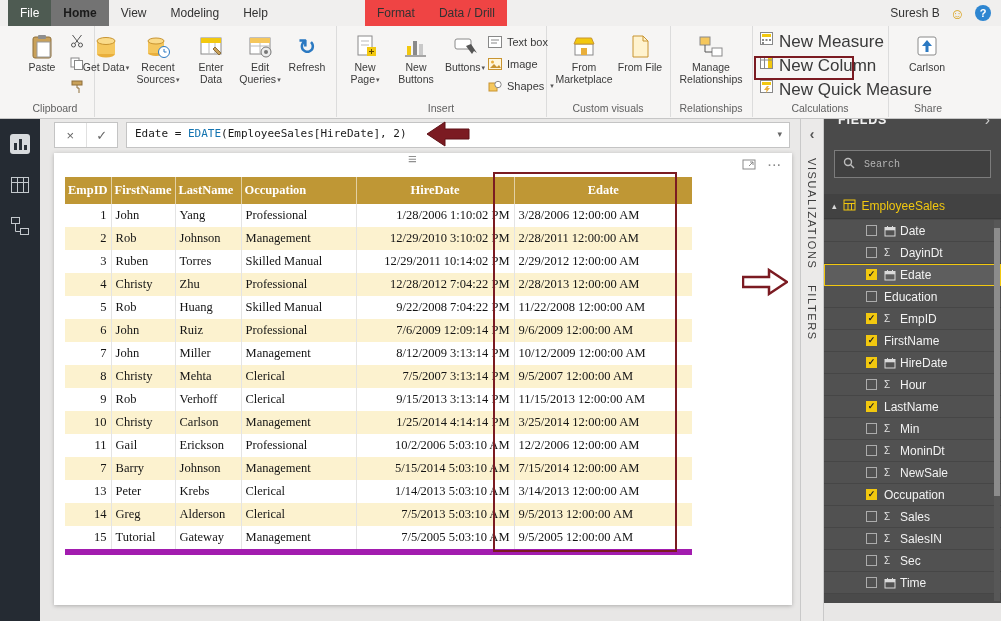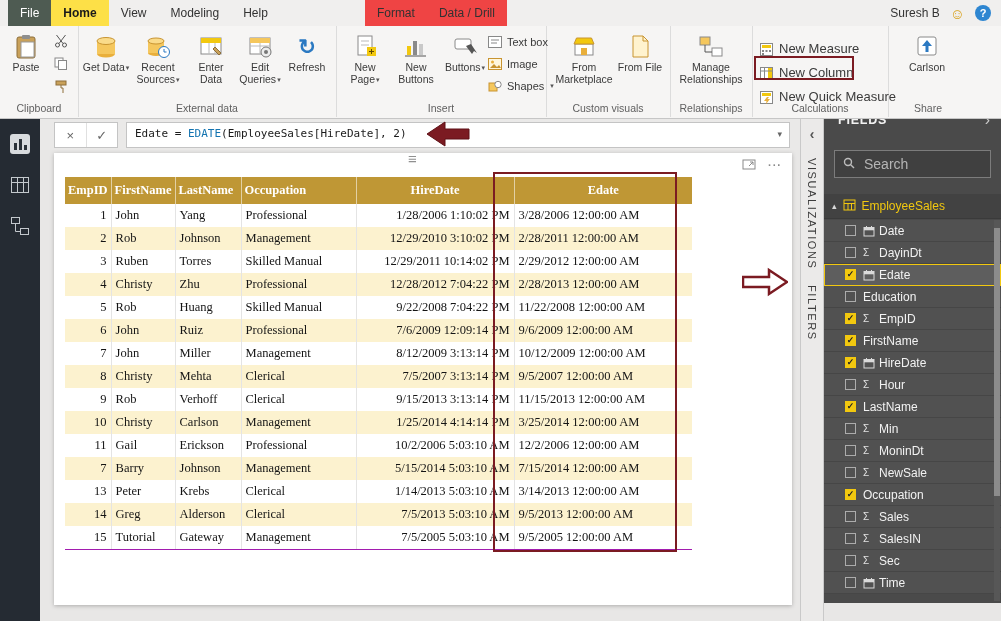--- a/index.html
+++ b/index.html
@@ -2,42 +2,42 @@
 <html style="--accent: #F2C80F; --annotation: #7B1B22; --table-header: #BF9735; --table-row-alt: #FCF2CF; --pane-bg: #4A4A4A; --sidebar-bg: #252B33; --file-tab: #4E5B52; --function-blue: #1273B0;"><head>
 <meta charset="utf-8">
 <style>
   html,body{margin:0;padding:0}
   body{width:1001px;height:621px;position:relative;overflow:hidden;background:#E8E7E6;font-family:"Liberation Sans",sans-serif}
 
   
   .tabrow{position:absolute;left:0;top:0;width:1001px;height:26px;background:#F0EFEE;display:flex;align-items:stretch;z-index:5}
   .tab{padding:0 12px;display:flex;align-items:center;font-size:12px;color:#323232;cursor:default;white-space:nowrap}
   .tab.file{background:var(--file-tab,#4E5B52);color:#fff;margin-left:8px}
-  .tab.selected{background:#fde047;font-weight:700;color:#1A1A1A}
+  .tab.selected{background:#737373;font-weight:700;color:#1A1A1A}
   .ctxwrap{background:#ef4444;display:flex;margin-left:85px}
   .tabright{margin-left:auto;display:flex;align-items:center;gap:10px;padding-right:10px;font-size:12px;color:#333}
   .smiley{color:#D8A21E;font-size:15px;line-height:1}
   .help-badge{width:16px;height:16px;border-radius:50%;background:#2E86D1;color:#fff;font-size:11px;font-weight:700;display:flex;align-items:center;justify-content:center}
 
   
   .ribbon{position:absolute;left:0;top:26px;width:1001px;height:92px;background:#F6F5F4;border-bottom:1px solid #C6C6C6;z-index:5}
   .rgroup{position:absolute;top:0;height:91px;border-right:1px solid #DCDCDC}
   .glabel{position:absolute;bottom:3px;left:0;right:0;text-align:center;font-size:10.5px;color:#5F5F5F;white-space:nowrap}
   .grow{position:absolute;left:4px;top:2px;display:flex;align-items:flex-start}
   .bigbtn{display:inline-flex;flex-direction:column;align-items:center;font-size:10.5px;color:#3A3A3A;text-align:center;padding-top:3px;cursor:default}
   .bicon{height:30px;display:flex;align-items:center;justify-content:center}
   .blabel{line-height:1.15;max-width:100%}
   .chev{font-size:7px;color:#555;margin-left:1px;vertical-align:1px}
   .refresh-glyph{color:#2B79C2;font-size:21px;line-height:1;font-weight:700}
   .minicol{position:absolute;display:flex;flex-direction:column;gap:7px}
   .minibtn{width:18px;height:16px;display:flex;align-items:center;justify-content:center}
   .inscol{position:absolute;display:flex;flex-direction:column;gap:4px}
   .insitem{height:18px;display:flex;align-items:center;gap:5px;font-size:11px;color:#3A3A3A;white-space:nowrap}
   .calccol{position:absolute;left:4px;top:6px;display:flex;flex-direction:column}
-  .calcitem{height:24px;display:flex;align-items:flex-end;gap:6px;font-size:13px;color:#3A3A3A;padding-left:4px;white-space:nowrap}
+  .calcitem{height:24px;display:flex;align-items:flex-start;gap:6px;font-size:17px;color:#3A3A3A;padding-left:4px;white-space:nowrap}
 
   
   .fbar{position:absolute;left:40px;top:118px;width:760px;height:32px;background:#EAE9E8;border-bottom:1px solid #C9C9C9}
   .fxbtns{position:absolute;left:14px;top:4px;width:62px;height:24px;background:#fff;border:1px solid #C4C4C4;display:flex}
   .fxbtns span{flex:1;display:flex;align-items:center;justify-content:center;font-size:13px;color:#666}
   .fxbtns span:first-child{border-right:1px solid #E0E0E0}
   .finput{position:absolute;left:86px;right:10px;top:4px;height:24px;background:#fff;border:1px solid #C4C4C4;font-family:"DejaVu Sans Mono",monospace;font-size:11px;line-height:22px;padding-left:8px;color:#1A1A1A;white-space:pre}
   .finput .fn{color:var(--function-blue,#1273B0)}
   .finput .dd{position:absolute;right:7px;top:0;color:#666;font-size:9px;line-height:22px;font-family:"Liberation Sans",sans-serif}
 
@@ -53,38 +53,38 @@
   .vico.more{font-size:11px;font-weight:700;letter-spacing:1px;line-height:1}
   .tbl{position:absolute;left:11px;top:24px;border-collapse:collapse;table-layout:fixed;font-family:"Liberation Serif",serif}
   .c0{width:36px}.c1{width:56px}.c2{width:66px}.c3{width:115px}.c4{width:158px}.c5{width:178px}
   .tbl th{background:var(--table-header,#BF9735);color:#fff;font-size:12.5px;font-weight:700;height:27px;border-right:1px solid rgba(255,255,255,.55);padding:0 3px;text-align:left;overflow:visible;white-space:nowrap}
   .tbl th:nth-child(5),.tbl th:nth-child(6){text-align:center}
   .tbl th:last-child{border-right:none}
   .tbl td{font-size:12.5px;color:#141414;height:23px;border-right:1px solid #E4E4E4;padding:0 4px;white-space:nowrap;overflow:hidden;background:#fff}
   .tbl td:last-child{border-right:none}
   .tbl td:nth-child(1),.tbl td:nth-child(5){text-align:right}
   .tbl tr.alt td{background:var(--table-row-alt,#FCF2CF)}
-  .tbl tr:last-child td{border-bottom:1px solid #a21caf}
+  .tbl tr:last-child td{border-bottom:6px solid #a21caf}
 
   
   .strip{position:absolute;left:800px;top:118px;width:24px;height:503px;background:#EBEAE9;border-left:1px solid #C9C9C9;border-right:1px solid #C9C9C9;box-sizing:border-box;display:flex;flex-direction:column;align-items:center}
   .collapse{color:#555;font-size:14px;padding-top:8px;font-weight:700}
   .vtext{writing-mode:vertical-rl;text-orientation:mixed;font-size:11px;letter-spacing:1.6px;color:#3C3C3C;margin-top:16px}
 
   
   .fields{position:absolute;left:824px;top:100px;width:177px;height:503px;background:var(--pane-bg,#4A4A4A)}
   .fhead{position:absolute;top:0;left:0;right:0;height:40px;display:flex;align-items:center;padding:0 10px 0 14px;font-size:12.5px;font-weight:700;letter-spacing:.8px;color:#F2F2F2}
   .fhead .expand{margin-left:auto;color:#C9C9C9;font-size:16px;font-weight:400}
   .fsearch{position:absolute;top:50px;left:10px;width:157px;height:28px;background:#404040;border:1px solid #7C7C7C;box-sizing:border-box;display:flex;align-items:center;gap:7px;padding:0 8px}
-  .fsearch input{background:transparent;border:none;outline:none;color:#C9C9C9;font-size:14px;width:100%;font-family:Liberation Sans, sans-serif}
+  .fsearch input{background:transparent;border:none;outline:none;color:#C9C9C9;font-size:10px;width:100%;font-family:Liberation Mono, monospace}
   .fsearch input::placeholder{color:#B5B5B5}
   .ftable{position:absolute;top:94px;left:0;right:0;height:24px;background:#424242;display:flex;align-items:center;gap:6px;padding-left:8px;font-size:12px;color:var(--accent,#F2C80F);border-bottom:1px solid #3A3A3A}
   .texp{color:#D8D8D8;font-size:9px}
   .flist{position:absolute;top:120px;left:0;right:0;bottom:0;overflow:hidden}
-  .frow{height:22px;box-sizing:border-box;display:flex;align-items:center;background:#515151;border-bottom:1px solid #464646;padding-left:21px}
+  .frow{height:22px;box-sizing:border-box;display:flex;align-items:center;background:#515151;border-bottom:1px solid #464646;padding-left:42px}
   .frow.hl{background:#5E5E5E;outline:1.5px solid var(--accent,#F2C80F);outline-offset:-1.5px}
   .cb{width:11px;height:11px;box-sizing:border-box;border:1px solid #ACACAC;margin-right:7px;font-size:9px;line-height:9px;text-align:center;color:#222;flex:none}
   .cb.on{background:var(--accent,#F2C80F);border-color:var(--accent,#F2C80F);font-weight:700}
   .ficon{width:16px;flex:none;font-size:10px;color:#E2E2E2;display:flex;align-items:center}
   .flabel{font-size:12px;color:#F2F2F2;white-space:nowrap}
   .fscroll{position:absolute;right:1px;top:120px;bottom:2px;width:6px;background:#575757}
   .fthumb{position:absolute;left:0;width:6px;top:8px;height:268px;background:#8C8C8C}
 
   
   .ann{position:absolute;z-index:60}
@@ -109,21 +109,21 @@
   </div>
   <div class="tabright">
     <span>Suresh B</span>
     <span class="smiley">☺</span>
     <span class="help-badge">?</span>
   </div>
 </div>
 
 <div class="ribbon">
 
-  <div class="rgroup" style="left:0;width:78px">
+  <div class="rgroup" style="left:16px;width:78px">
     <div class="bigbtn" style="position:absolute;left:5px;top:2px;width:42px">
       <span class="bicon">
           <svg width="24" height="27">
             <rect x="3" y="4" width="18" height="21" rx="2" fill="#C9A15A" stroke="#8E6F3A"></rect>
             <rect x="8" y="2" width="8" height="4" rx="1" fill="#8E8E8E"></rect>
             <rect x="7" y="9" width="13" height="15" fill="#fff" stroke="#999"></rect>
           </svg>
         </span>
       <span class="blabel">Paste</span>
     </div>
@@ -200,21 +200,20 @@
               <circle cx="19" cy="19" r="2" fill="#777"></circle>
             </svg>
           </span>
         <span class="blabel"><span>Edit Queries</span><span class="chev">▾</span></span>
       </div>
       <div class="bigbtn" style="width:46px">
         <span class="bicon refresh-glyph">↻</span>
         <span class="blabel">Refresh</span>
       </div>
     </div>
-    <div class="glabel">External data</div>
   </div>
 
   <div class="rgroup" style="left:336px;width:210px">
     <div class="grow">
       <div class="bigbtn" style="width:50px">
         <span class="bicon">
             <svg width="26" height="27">
               <rect x="6" y="3" width="14" height="19" fill="#fff" stroke="#8A8A8A"></rect>
               <line x1="9" y1="8" x2="17" y2="8" stroke="#BBB"></line>
               <line x1="9" y1="12" x2="17" y2="12" stroke="#BBB"></line>

